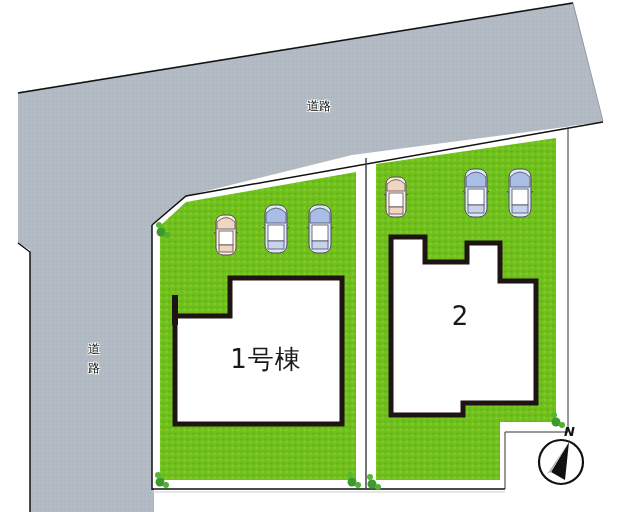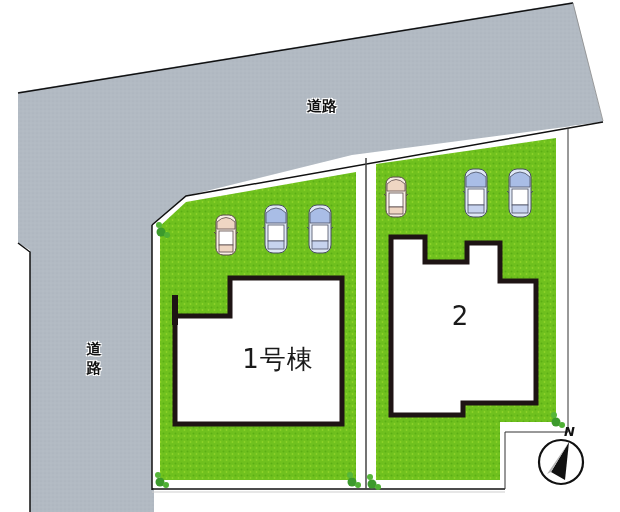--- a/index.html
+++ b/index.html
@@ -1,23 +1,23 @@
 <!DOCTYPE html>
 <html><head>
   <meta charset="utf-8">
   <style>
     html, body { margin: 0; padding: 0; background: #ffffff; }
     body { width: 620px; height: 512px; overflow: hidden; position: relative; font-family: "DejaVu Sans", sans-serif; }
     #plan { position: absolute; left: 0; top: 0; width: 620px; height: 512px; }
     .label { position: absolute; color: #111; font-family: "DejaVu Sans", sans-serif; pointer-events: none; }
-    .road-label { font-size: 15px; font-weight: bold; background: #ffffff; padding: 0 1px; line-height: 17px; text-shadow: 0 0 2px #fff; }
+    .road-label { font-size: 12px; font-weight: normal; background: #ffffff; padding: 0 1px; line-height: 17px; text-shadow: 0 0 2px #fff; }
     .road-label-top { left: 306px; top: 98px; background: transparent; text-shadow: -1px -1px 0 #fff, 1px -1px 0 #fff, -1px 1px 0 #fff, 1px 1px 0 #fff; }
     .road-label-left { left: 84px; top: 340px; width: 18px; text-align: center; background: transparent; text-shadow: -1px -1px 0 #fff, 1px -1px 0 #fff, -1px 1px 0 #fff, 1px 1px 0 #fff; line-height: 19px; }
     .bldg-label { font-size: 26px; line-height: 30px; color: #1a1a1a; text-align: center; }
-    .bldg1-label { left: 208px; top: 344px; width: 140px; letter-spacing: 1px; text-align: center; }
+    .bldg1-label { left: 196px; top: 344px; width: 140px; letter-spacing: 1px; text-align: center; }
     .bldg2-label { left: 410px; top: 301px; width: 100px; }
     .compass-n { left: 564px; top: 424px; font-size: 13px; font-style: italic; font-weight: bold; }
   </style>
 </head>
 <body>
 
 <svg id="plan" viewBox="0 0 620 512" xmlns="http://www.w3.org/2000/svg">
   <defs>
     <pattern id="grass" width="6" height="6" patternUnits="userSpaceOnUse">
       <rect width="6" height="6" fill="#70c11e"></rect>

